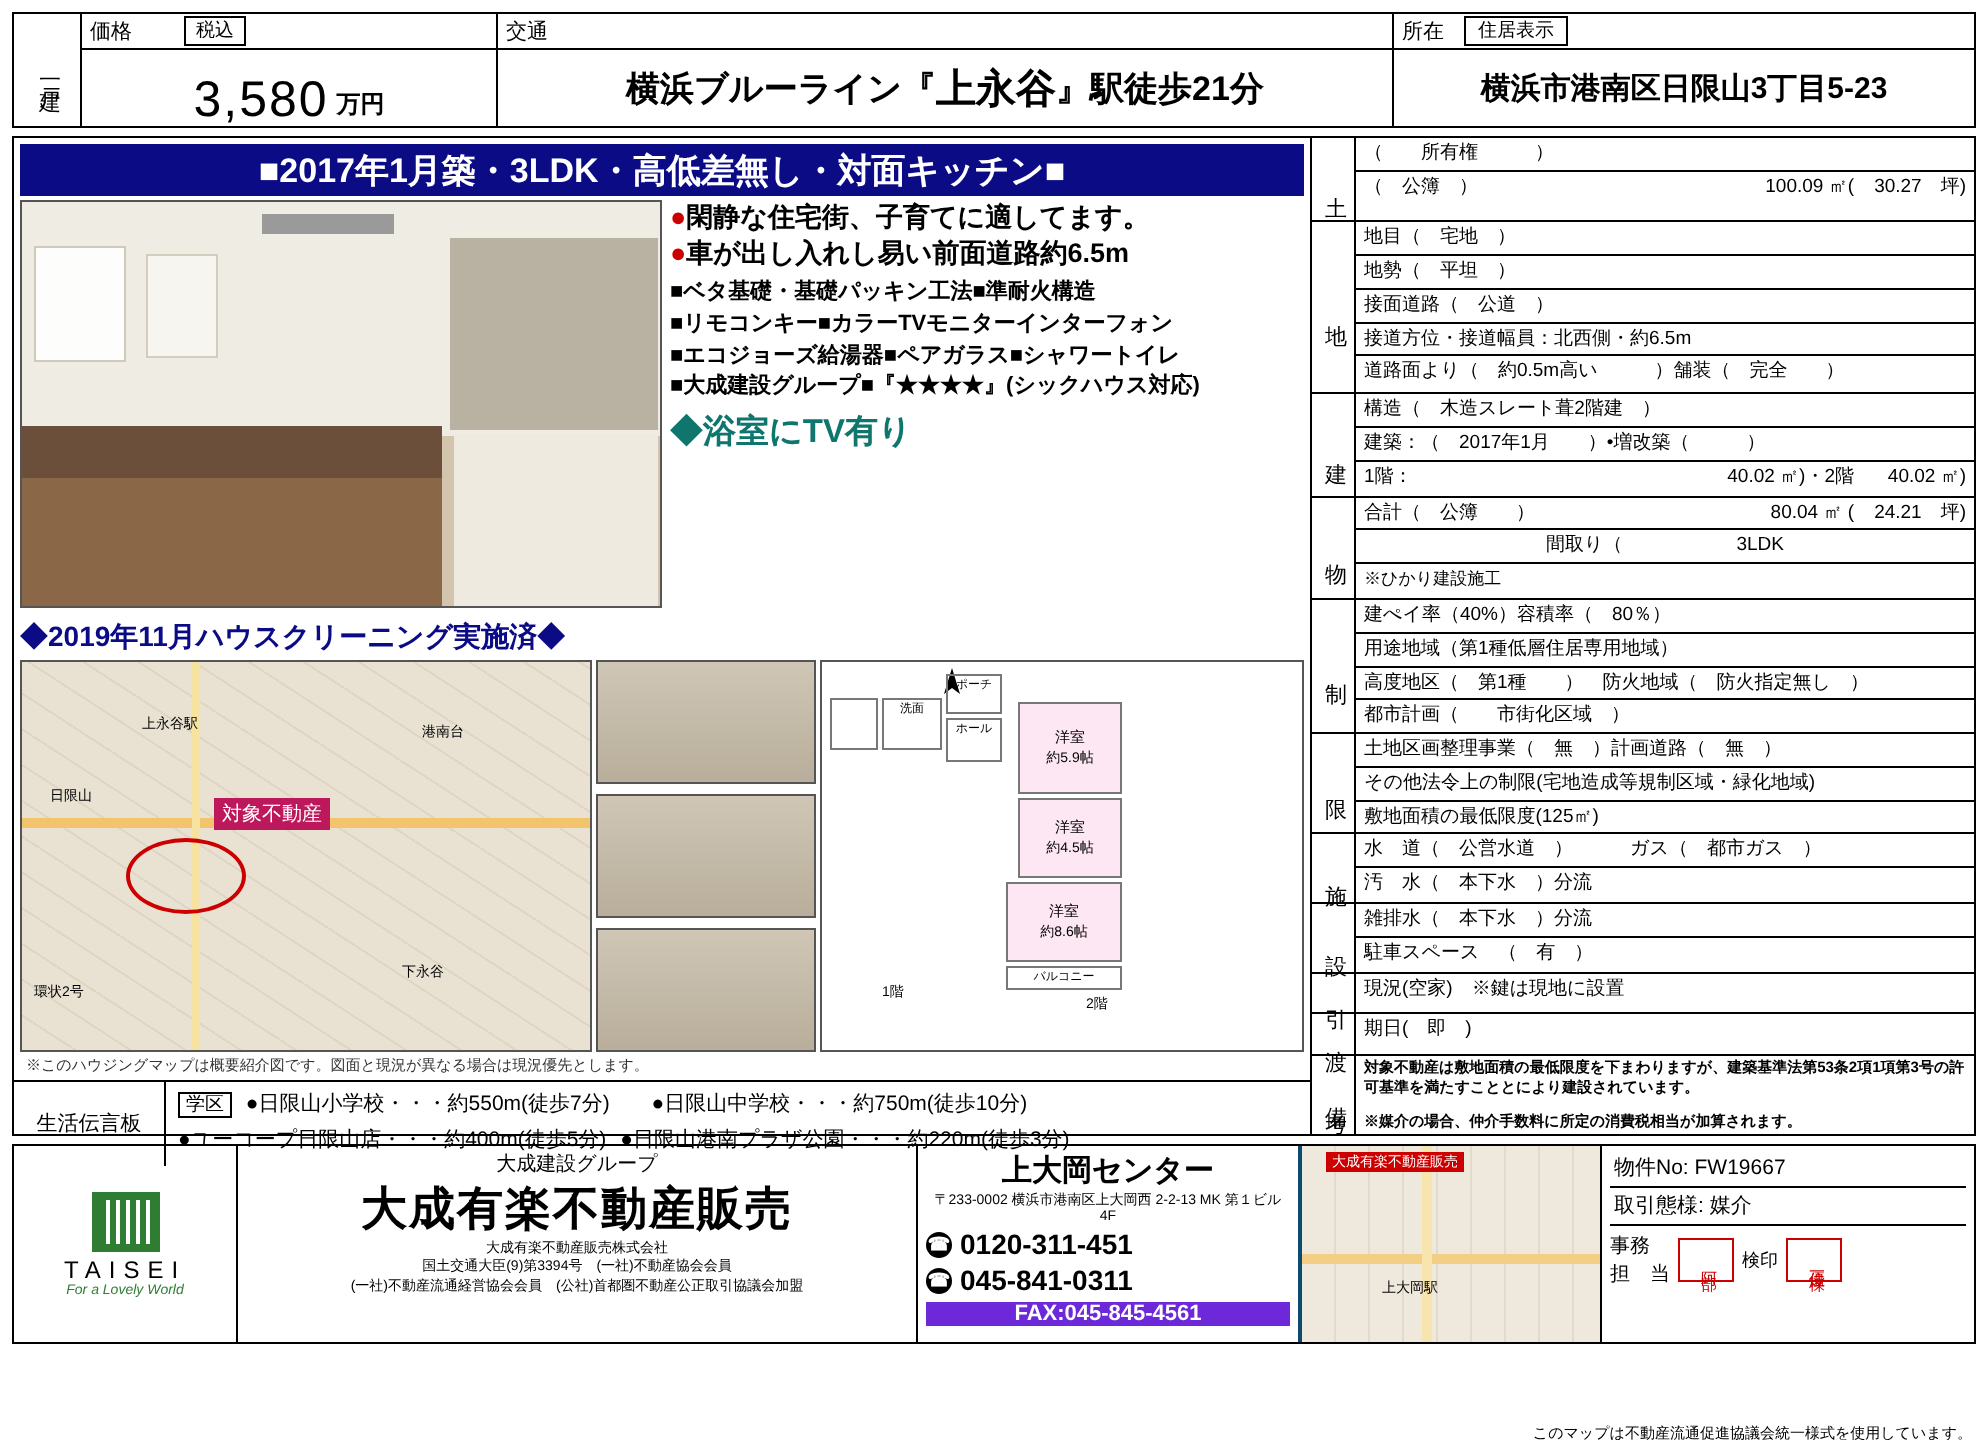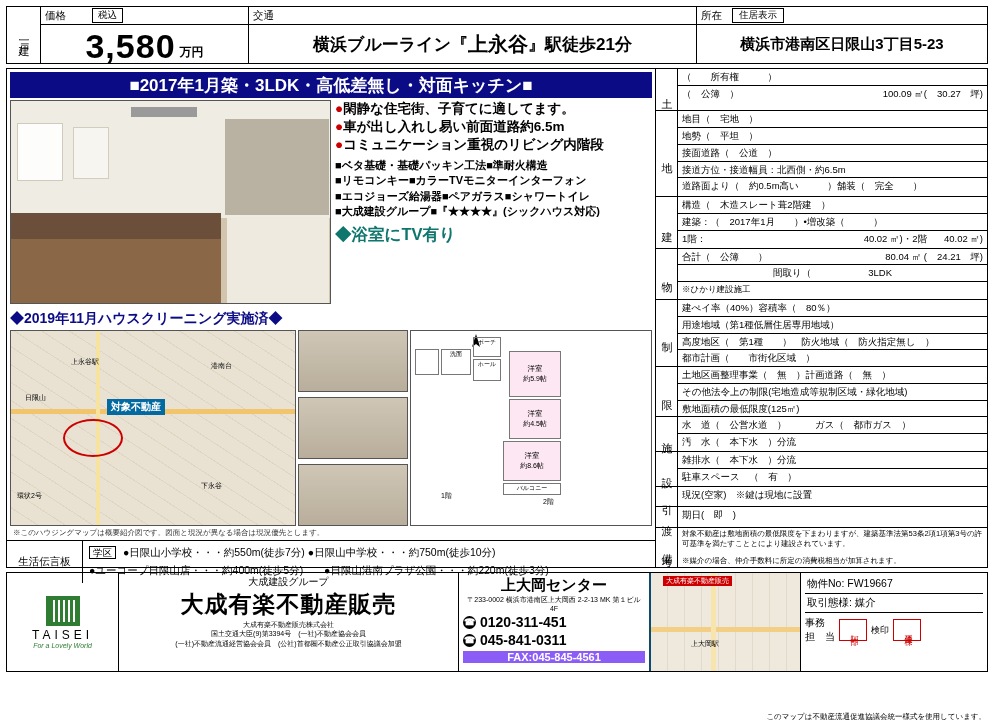--- a/index.html
+++ b/index.html
@@ -24,21 +24,21 @@
   .hdr .cell:last-child { border-right: none; }
   .h-type { width: 34px; display:flex; align-items:center; justify-content:center; }
   .h-type .v { writing-mode: vertical-rl; font-size: 11px; letter-spacing:1px; }
   .h-price { width: 208px; }
   .h-access { flex: 1; }
   .h-addr { width: 290px; }
   .lbl-row { display:flex; align-items:center; height:18px; border-bottom:1px solid #000; font-size:10.5px; padding-left:4px; }
   .lbl-row .sub { border:1px solid #000; padding:0 5px; margin-left:26px; font-size:9.5px; }
   .lbl-row .sub2 { border:1px solid #000; padding:0 6px; margin-left:10px; font-size:9.5px; }
   .price-main { display:flex; align-items:flex-end; justify-content:center; height:38px; }
-  .price-num { font-size: 34px; font-weight: bold; letter-spacing:1px; line-height:1; }
+  .price-num { font-size: 25px; font-weight: normal; letter-spacing:1px; line-height:1; }
   .price-unit { font-size: 12px; font-weight:bold; margin-left:4px; margin-bottom:2px; }
   .access-main { display:flex; align-items:center; justify-content:center; height:38px; font-size:17px; font-weight:bold; letter-spacing:0px; }
   .access-main .big { font-size:20px; }
   .addr-main { display:flex; align-items:center; justify-content:center; height:38px; font-size:15px; font-weight:bold; }
 
   
   .body-wrap { display:flex; margin-top:4px; height: 500px; }
   .left-col { width: 650px; border:1.5px solid #000; position:relative; }
   .right-col { width: 336px; border:1.5px solid #000; border-left:none; display:flex; flex-direction:column; }
 
@@ -56,21 +56,21 @@
   .bul .spec { margin-top:3px; font-size:11px; line-height:1.42; font-weight:bold; }
   .bul .hl { margin-top:4px; font-size:16.5px; font-weight:bold; color:#0f766e; line-height:1.25; }
 
   
   .clean { margin:4px 3px 2px 3px; font-size:14px; font-weight:bold; color:#0b0b86; }
 
   
   .lower { display:flex; padding:0 3px; height: 196px; }
   .map-box { width: 286px; border:1px solid #555; position:relative; background:#eee8dc; overflow:hidden; }
   .map-label { position:absolute; top:2px; left:2px; background:#fff; border:1px solid #000; font-size:8.5px; padding:0 3px; }
-  .map-target { position:absolute; top:68px; left:96px; background:#0369a1; color:#fff; font-size:10px; font-weight:bold; padding:1px 4px; }
+  .map-target { position:absolute; top:68px; left:96px; background:#be185d; color:#fff; font-size:10px; font-weight:normal; padding:1px 4px; }
   .map-circle { position:absolute; top:88px; left:52px; width:60px; height:38px; border:2px solid #cc0000; border-radius:50%; }
   .photos-mini { width: 110px; display:flex; flex-direction:column; justify-content:space-between; margin:0 2px; }
   .photos-mini .pm { height: 62px; border:1px solid #555; background:linear-gradient(#cfc6b6,#b9ae9b); }
   .floor { flex:1; border:1px solid #555; position:relative; background:#ffffff; overflow:hidden; }
 
   .note-tiny { font-size:7.5px; padding: 2px 6px 0 6px; color:#333; }
   .life { display:flex; border-top:1.5px solid #000; margin-top:2px; }
   .life-lbl { width: 76px; border-right:1.5px solid #000; display:flex; align-items:center; justify-content:center; font-size:10.5px; }
   .life-body { flex:1; padding:3px 6px; font-size:10.5px; line-height:1.7; }
   .life-body .tag { border:1px solid #000; padding:0 3px; font-size:9.5px; margin-right:4px; }
@@ -83,40 +83,40 @@
   .rbody { flex:1; }
   .line { padding:1px 4px; font-size:9.5px; line-height:1.45; white-space:nowrap; border-bottom:1px solid #000; }
   .line:last-child { border-bottom:none; }
   .line.nb { border-bottom:none; }
   .ln { display:flex; }
   .ln .a { flex:1; }
   .ln .b { width:86px; text-align:right; }
   .ln .c { width:56px; text-align:right; }
   .center { text-align:center; }
   .small { font-size:8.5px; }
-  .xsmall { font-size:7.5px; line-height:1.35; white-space:normal; }
+  .xsmall { font-size:7.5px; line-height:1.35; white-space:normal;font-weight:bold; }
 
   
   .footer { display:flex; margin-top:4px; height: 100px; border:1.5px solid #000; }
   .f-logo { width: 112px; border-right:1px solid #000; display:flex; flex-direction:column; align-items:center; justify-content:center; }
   .f-logo .mark { width:34px; height:30px; background:#2e7d32; position:relative; }
   .f-logo .mark:after { content:""; position:absolute; left:4px; top:4px; width:26px; height:22px;
       background:repeating-linear-gradient(90deg,#2e7d32 0 3px,#fff 3px 5px); }
   .f-logo .t1 { font-size:12px; letter-spacing:4px; margin-top:2px; }
   .f-logo .t2 { font-size:7px; color:#2e7d32; font-style:italic; }
   .f-company { flex:1; border-right:1px solid #000; padding:2px 6px; }
   .f-company .g { font-size:10px; text-align:center; }
   .f-company .name { font-size:23px; font-weight:bold; text-align:center; letter-spacing:1px; }
   .f-company .legal { font-size:7px; line-height:1.35; text-align:center; }
   .f-branch { width: 192px; border-right:2px solid #0c4a6e; padding:3px 4px; }
   .f-branch .bn { font-size:15px; font-weight:bold; text-align:center; }
   .f-branch .ba { font-size:7px; text-align:center; }
   .f-branch .tel { font-size:14px; font-weight:bold; display:flex; align-items:center; gap:4px; margin-top:2px; }
   .f-branch .tel .ic { width:13px; height:13px; border-radius:50%; background:#000; color:#fff; font-size:9px; display:flex; align-items:center; justify-content:center; }
-  .f-branch .fax { margin-top:3px; background:#8b5cf6; color:#fff; font-size:11px; font-weight:bold; text-align:center; }
+  .f-branch .fax { margin-top:3px; background:#6d28d9; color:#fff; font-size:11px; font-weight:bold; text-align:center; }
   .f-map { width: 150px; border-right:1px solid #000; position:relative; background:#efe9dd; overflow:hidden; }
   .f-map .rb { position:absolute; top:3px; left:12px; background:#cc0000; color:#fff; font-size:7px; padding:0 3px; }
   .f-right { width: 186px; padding:2px 4px; }
   .f-right .r { font-size:10.5px; border-bottom:1px solid #000; padding:2px 2px; }
   .f-right .stamps { display:flex; gap:4px; align-items:center; font-size:10px; padding-top:3px; }
   .f-right .stamp { border:1px solid #cc0000; color:#cc0000; font-size:8px; width:28px; height:22px; display:flex; align-items:center; justify-content:center; }
   .f-right .stamp .vv { writing-mode: vertical-rl; }
   .disclaim { position:absolute; right:8px; bottom:-2px; font-size:7.5px; }
 
   
@@ -182,21 +182,20 @@
           <div class="mock-dark" style="left:0;top:112px;width:210px;height:26px;background:#6b4f3a;"></div>
           <div class="mock-wall" style="left:0;top:138px;width:210px;height:66px;background:#8a6847;"></div>
           <div class="mock-wall" style="left:214px;top:18px;width:104px;height:96px;background:#b9b1a2;"></div>
           <div class="mock-wall" style="left:216px;top:116px;width:102px;height:86px;background:#efeae0;"></div>
           <div class="mock-dark" style="left:120px;top:6px;width:66px;height:10px;background:#9a9a9a;"></div>
         </div>
         <div class="bul">
           <div class="b1">
             <div><span class="dot">●</span><span>閑静な住宅街、子育てに適してます。</span></div>
             <div><span class="dot">●</span><span>車が出し入れし易い前面道路約6.5m</span></div>
-            <div><span class="dot">●</span><span>コミュニケーション重視のリビング内階段</span></div>
           </div>
           <div class="spec">
             <div>■ベタ基礎・基礎パッキン工法■準耐火構造</div>
             <div>■リモコンキー■カラーTVモニターインターフォン</div>
             <div>■エコジョーズ給湯器■ペアガラス■シャワートイレ</div>
             <div>■大成建設グループ■『★★★★』(シックハウス対応)</div>
           </div>
           <div class="hl">
             <div>◆浴室にTV有り</div>
           </div>
@@ -258,25 +257,25 @@
       </div>
 
       <div class="note-tiny">※このハウジングマップは概要紹介図です。図面と現況が異なる場合は現況優先とします。</div>
 
       <div class="life">
         <div class="life-lbl">生活伝言板</div>
         <div class="life-body">
           <div>
             <span class="tag">学区</span>
             <span>●日限山小学校・・・約550m(徒歩7分)</span>
-            <span style="">●日限山中学校・・・約750m(徒歩10分)</span>
+            <span style="margin-left:18px">●日限山中学校・・・約750m(徒歩10分)</span>
           </div>
           <div>
             <span>●ユーコープ日限山店・・・約400m(徒歩5分)</span>
-            <span style="margin-left:18px">●日限山港南プラザ公園・・・約220m(徒歩3分)</span>
+            <span style="margin-left:4px">●日限山港南プラザ公園・・・約220m(徒歩3分)</span>
           </div>
         </div>
       </div>
     </div>
 
     <div class="right-col">
 
       <div class="rrow" style="height:46px">
         <div class="rkey">
             <span class="v">土</span>

